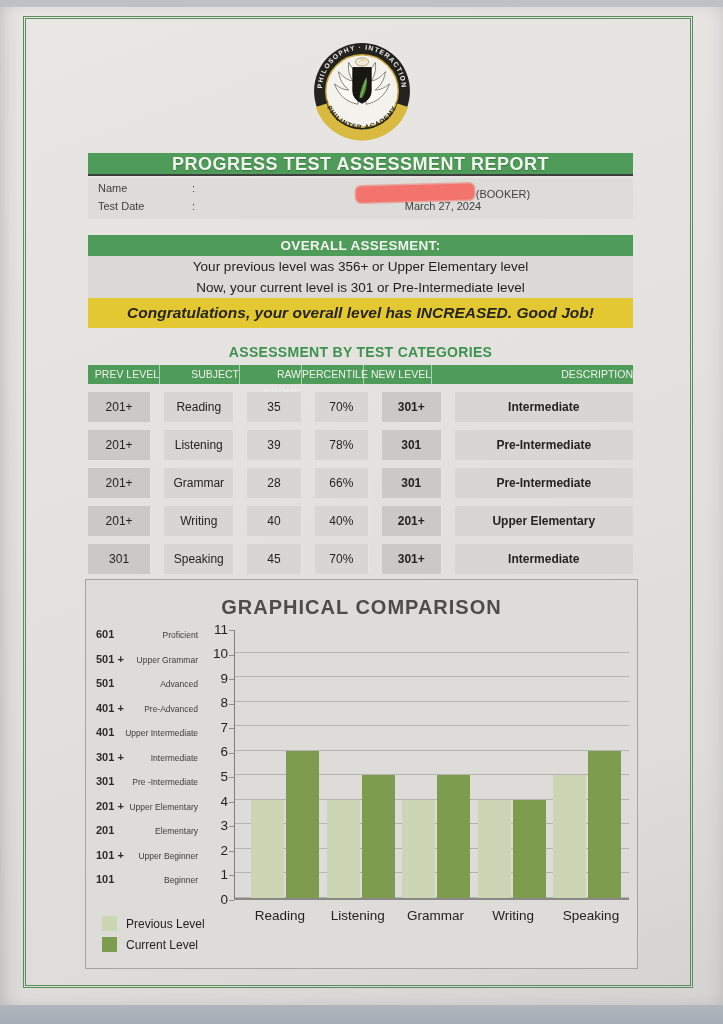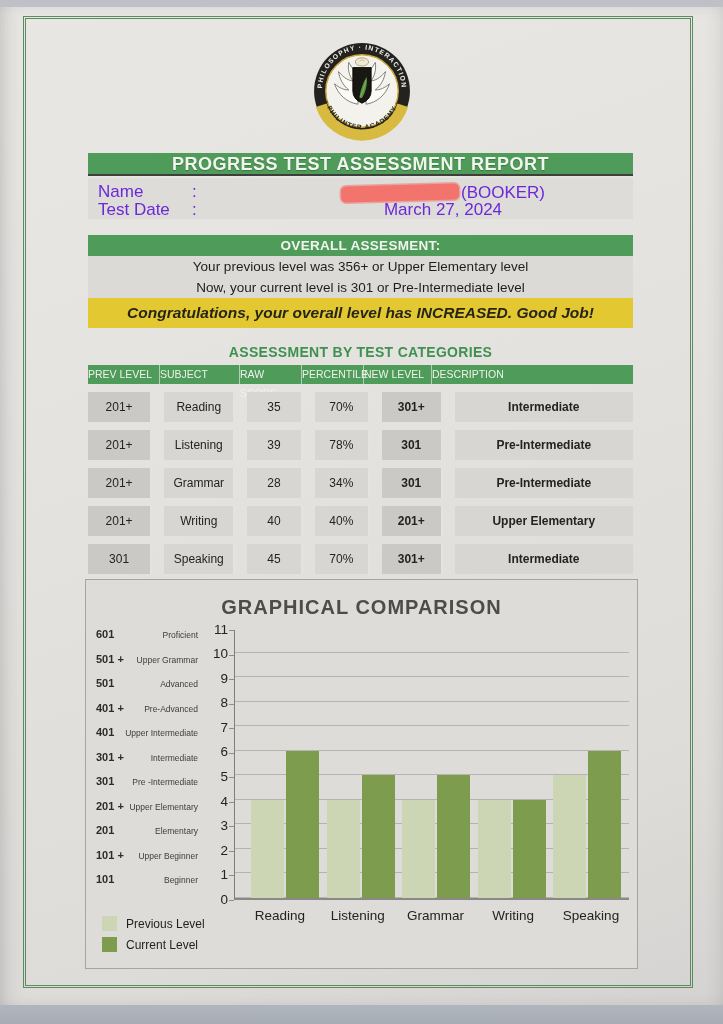--- a/index.html
+++ b/index.html
@@ -21,21 +21,21 @@
   
   .logo { position:absolute; left:311px; top:33px; width:102px; height:102px; }
   
   .title-bar {
     position:absolute; left:88px; top:146px; width:545px; height:23px;
     background:#4f9b59; border-bottom:2px solid #3e3e3c;
     color:#f2f4ef; font-size:18px; font-weight:bold; letter-spacing:.5px;
     text-align:center; line-height:22px; text-shadow:0 1px 1px rgba(0,0,0,.25);
   }
   .info { position:absolute; left:88px; top:171px; width:545px; background:#dddcd9; padding:2px 0 3px 0; }
-  .info-row { position:relative; height:18px; font-size:17px; color:#6d28d9; }
+  .info-row { position:relative; height:18px; font-size:11px; color:#404040; }
   .info-label { position:absolute; left:10px; top:2px; }
   .info-colon { position:absolute; left:104px; top:2px; }
   .info-value { position:absolute; left:220px; width:270px; top:2px; text-align:center; white-space:nowrap; }
   .redaction {
     display:inline-block; width:118px; height:16px; background:#f2746d;
     border-radius:5px; transform:rotate(-1.6deg) translateY(3px); margin-right:2px;
     box-shadow:0 0 0 1.5px rgba(242,116,109,.55);
   }
   
   .overall-bar {
@@ -53,21 +53,21 @@
     color:#262518; line-height:30px;
   }
   
   .table-title {
     position:absolute; left:88px; top:337px; width:545px; height:18px;
     color:#3f9150; font-weight:bold; font-size:14px; text-align:center; letter-spacing:.3px;
   }
   .cat-table { position:absolute; left:88px; top:358px; width:545px; }
   .t-head { display:flex; height:19px; background:#4f9b59; }
   .t-head .cell {
-    color:#eef2ec; font-size:10.5px; line-height:19px; text-align:left;
+    color:#eef2ec; font-size:10.5px; line-height:19px; text-align:right;
     border-right:1px solid rgba(255,255,255,.55);
   }
   .t-head .cell:last-child { border-right:none; }
   .t-row { display:flex; height:30px; margin-top:8px;gap:12px; }
   .t-row .cell {
     background:#d7d6d3; font-size:12px; color:#232321; text-align:center; line-height:30px;
     border-right:2px solid #e4e3e0; white-space:nowrap;
   }
   .t-row .cell:last-child { border-right:none; }
   .c0 { width:72px; } .c1 { width:80px; } .c2 { width:62px; }
@@ -196,21 +196,21 @@
       <div class="cell c1">Listening</div>
       <div class="cell c2">39</div>
       <div class="cell c3">78%</div>
       <div class="cell c4">301</div>
       <div class="cell c5">Pre-Intermediate</div>
     </div>
     <div class="t-row">
       <div class="cell c0">201+</div>
       <div class="cell c1">Grammar</div>
       <div class="cell c2">28</div>
-      <div class="cell c3">34%</div>
+      <div class="cell c3">66%</div>
       <div class="cell c4">301</div>
       <div class="cell c5">Pre-Intermediate</div>
     </div>
     <div class="t-row">
       <div class="cell c0">201+</div>
       <div class="cell c1">Writing</div>
       <div class="cell c2">40</div>
       <div class="cell c3">40%</div>
       <div class="cell c4">201+</div>
       <div class="cell c5">Upper Elementary</div>

